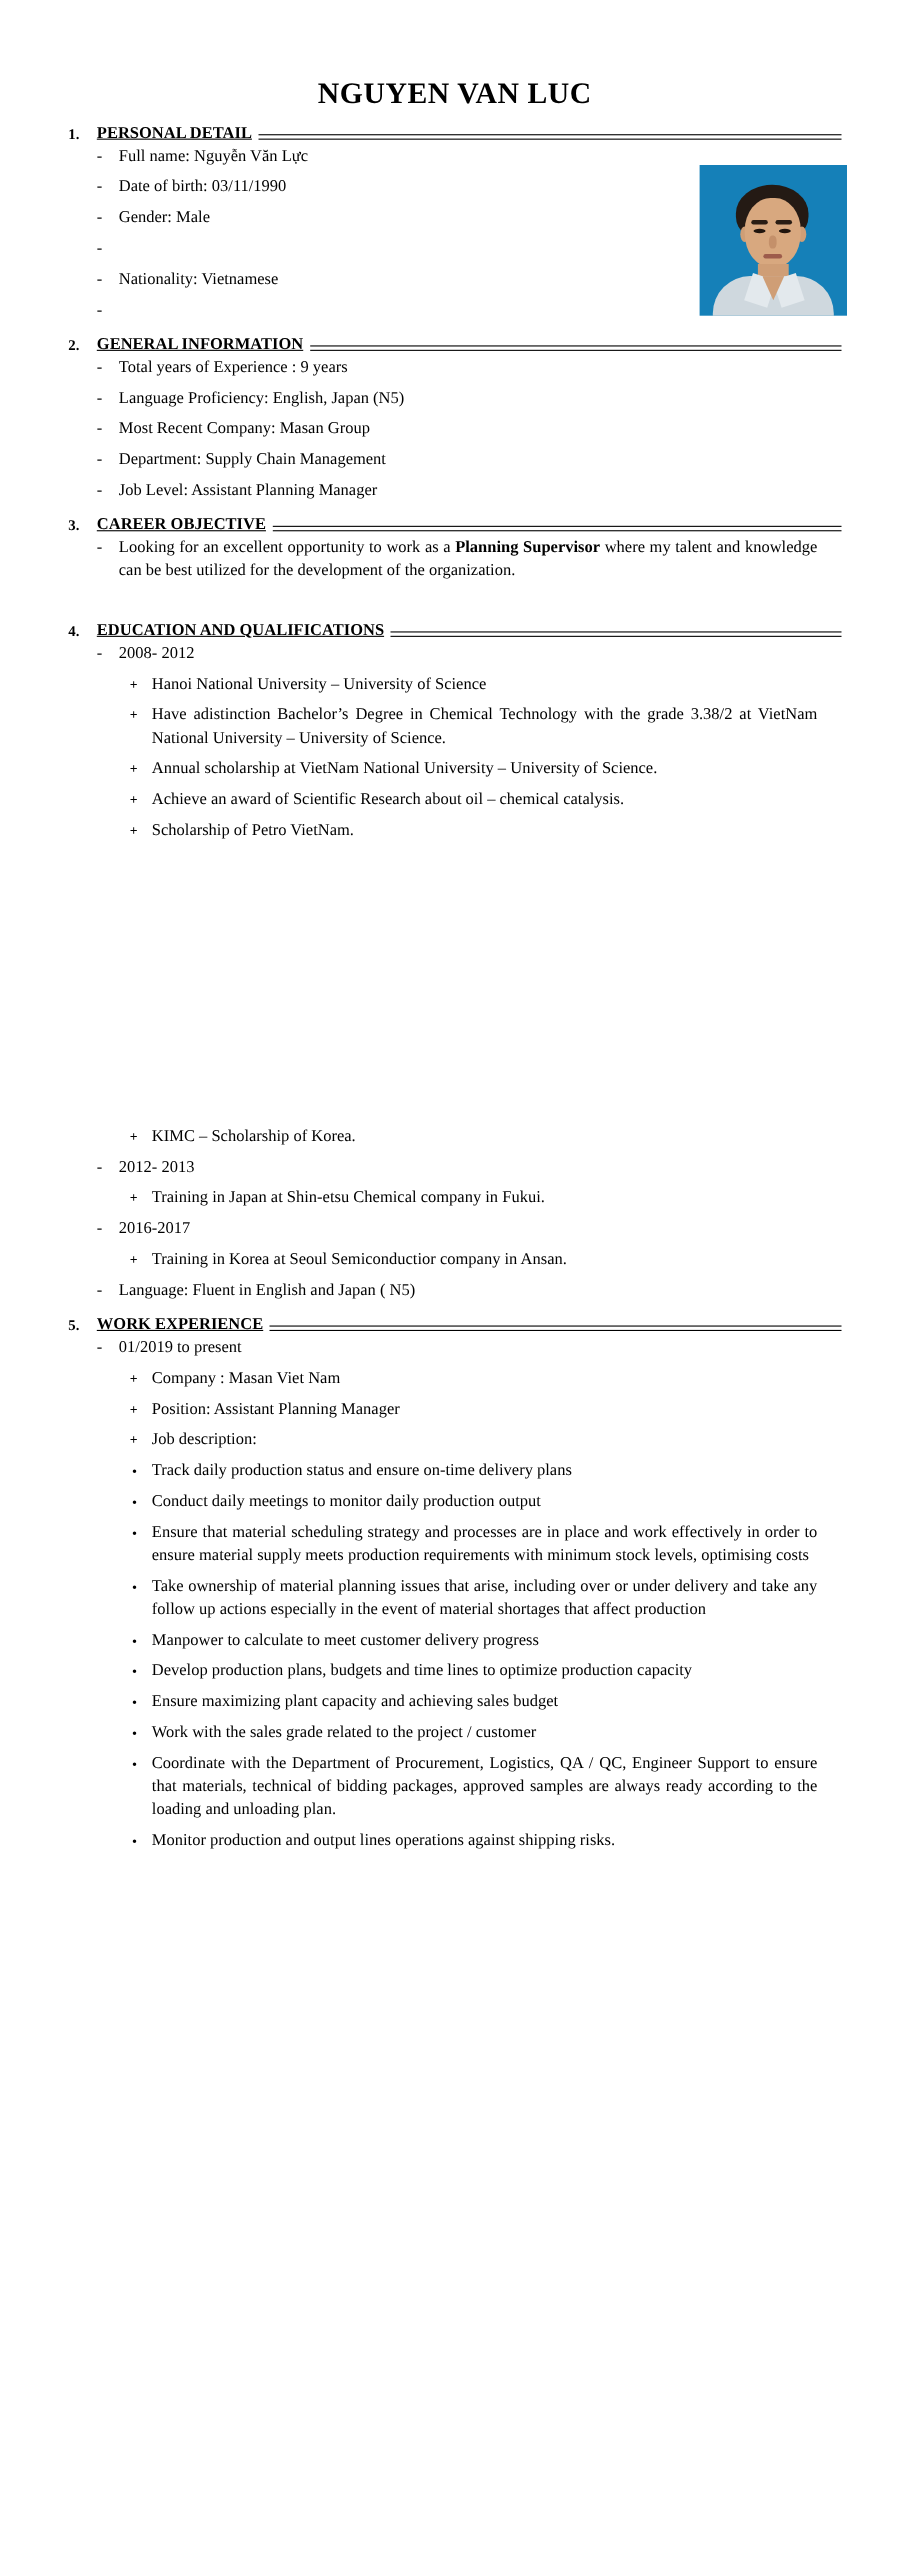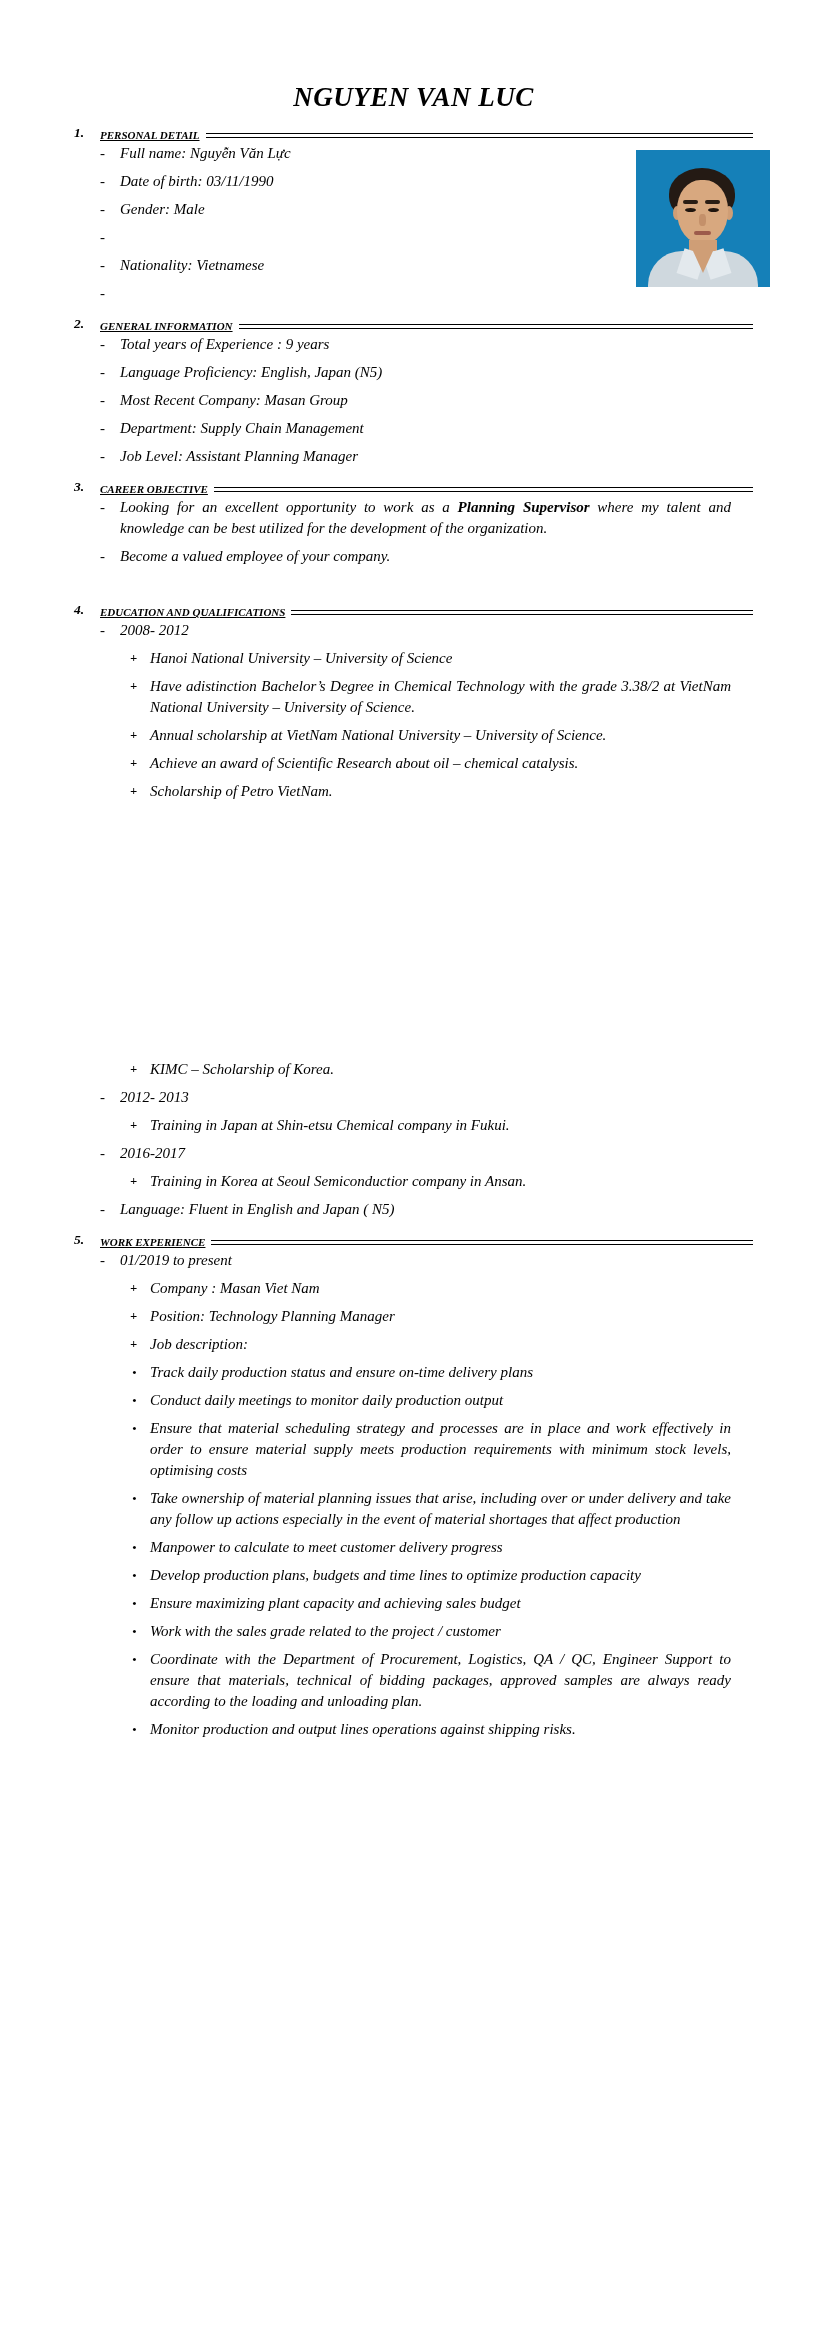--- a/index.html
+++ b/index.html
@@ -12,23 +12,22 @@
     height: 2340px;
     font-family: "Liberation Serif", "DejaVu Serif", serif;
     color: #000000;
     position: relative;
     overflow: hidden;
   }
   .page {
     position: relative;
     width: 827px;
     height: 2132px;
-    padding: 16px;
+    padding: 4px;
     box-sizing: border-box;
-    font-style: italic;
   }
   .doc-title {
     text-align: center;
     font-size: 27px;
     font-weight: bold;
     letter-spacing: 0.5px;
     margin: 0;
     padding-top: 66px;
     font-family: "Liberation Serif", "DejaVu Serif", serif;
   }
@@ -47,21 +46,21 @@
     margin-bottom: 2px;
   }
   .section-num {
     width: 26px;
     flex: 0 0 26px;
     font-weight: bold;
     font-size: 13.5px;
   }
   .section-title {
     font-weight: bold;
-    font-size: 11px;
+    font-size: 15px;
     text-decoration: underline;
     white-space: nowrap;
     padding-right: 6px;
     text-align: center;
   }
   .head-rule {
     flex: 1 1 auto;
     height: 3px;
     border-top: 1px solid #000;
     border-bottom: 1px solid #000;
@@ -300,21 +299,20 @@
     </div>
 
     <div class="section">
       <div class="section-head">
         <span class="section-num">3.</span>
         <span class="section-title">CAREER OBJECTIVE</span>
         <span class="head-rule"></span>
       </div>
       <ul class="lvl">
         <li class="dash just"><span>Looking for an excellent opportunity to work as a </span><b class="inline-bold">Planning Supervisor</b><span> where my talent and knowledge can be best utilized for the development of the organization.</span></li>
-        <li class="dash">Become a valued employee of your company.</li>
       </ul>
     </div>
 
     <div class="spacer-sm"></div>
 
     <div class="section">
       <div class="section-head">
         <span class="section-num">4.</span>
         <span class="section-title">EDUCATION AND QUALIFICATIONS</span>
         <span class="head-rule"></span>
@@ -342,21 +340,21 @@
 
     <div class="section">
       <div class="section-head">
         <span class="section-num">5.</span>
         <span class="section-title">WORK EXPERIENCE</span>
         <span class="head-rule"></span>
       </div>
       <ul class="lvl">
         <li class="dash">01/2019 to present</li>
         <li class="plus">Company : Masan Viet Nam</li>
-        <li class="plus">Position: Technology Planning Manager</li>
+        <li class="plus">Position: Assistant Planning Manager</li>
         <li class="plus">Job description:</li>
         <li class="dot just">Track daily production status and ensure on-time delivery plans</li>
         <li class="dot just">Conduct daily meetings to monitor daily production output</li>
         <li class="dot just">Ensure that material scheduling strategy and processes are in place and work effectively in order to ensure material supply meets production requirements with minimum stock levels, optimising costs</li>
         <li class="dot just">Take ownership of material planning issues that arise, including over or under delivery and take any follow up actions especially in the event of material shortages that affect production</li>
         <li class="dot just">Manpower to calculate to meet customer delivery progress</li>
         <li class="dot just">Develop production plans, budgets and time lines to optimize production capacity</li>
         <li class="dot just">Ensure maximizing plant capacity and achieving sales budget</li>
         <li class="dot just">Work with the sales grade related to the project / customer</li>
         <li class="dot just">Coordinate with the Department of Procurement, Logistics, QA / QC, Engineer Support to ensure that materials, technical of bidding packages, approved samples are always ready according to the loading and unloading plan.</li>

